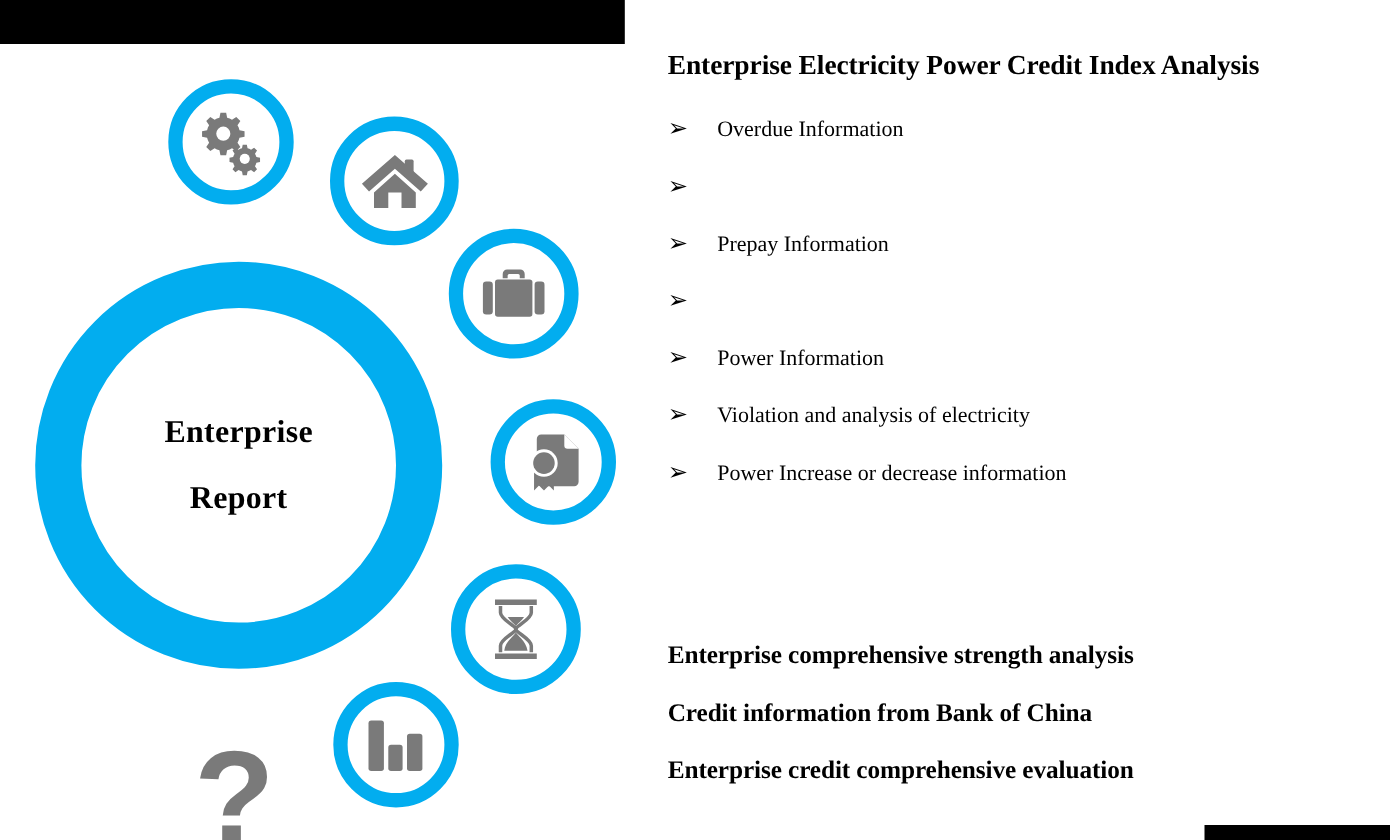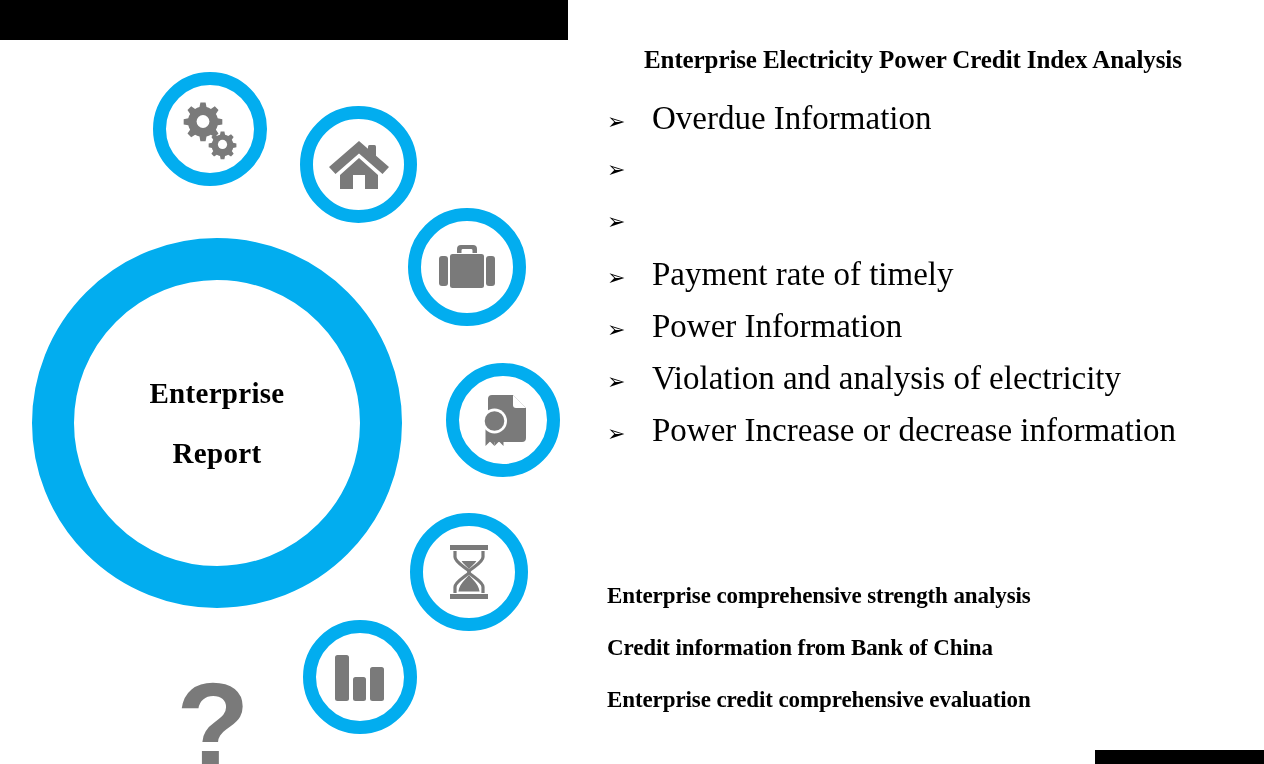--- a/index.html
+++ b/index.html
@@ -118,21 +118,20 @@
     height: 764px;
   }
   .panel-title {
     position: absolute;
     left: 3px;
     top: 46px;
     font-size: 25px;
     font-weight: bold;
     white-space: nowrap;
     letter-spacing: -0.1px;
-    margin-left: 37px;
   }
   .bullet-list {
     position: absolute;
     left: 0;
     top: 92px;
     width: 660px;
   }
   .bullet-row {
     display: flex;
     align-items: baseline;
@@ -142,21 +141,21 @@
     width: 48px;
     flex: 0 0 48px;
     padding-left: 3px;
     box-sizing: border-box;
     font-size: 22px;
     line-height: 52px;
     color: #000000;
     font-family: "DejaVu Sans", sans-serif;
   }
   .bullet-text {
-    font-size: 33px;
+    font-size: 20px;
     line-height: 52px;
     white-space: nowrap;
     font-family: Liberation Serif, serif;
   }
   .footer-lines {
     position: absolute;
     left: 3px;
     top: 570px;
     width: 660px;
   }
@@ -272,24 +271,24 @@
   <div class="bullet-list">
     <div class="bullet-row">
       <span class="bullet-arrow">➢</span>
       <span class="bullet-text">Overdue Information</span>
     </div>
     <div class="bullet-row">
       <span class="bullet-arrow">➢</span>
     </div>
     <div class="bullet-row">
       <span class="bullet-arrow">➢</span>
-    </div>
-    <div class="bullet-row">
-      <span class="bullet-arrow">➢</span>
-      <span class="bullet-text">Payment rate of timely</span>
+      <span class="bullet-text">Prepay Information</span>
+    </div>
+    <div class="bullet-row">
+      <span class="bullet-arrow">➢</span>
     </div>
     <div class="bullet-row">
       <span class="bullet-arrow">➢</span>
       <span class="bullet-text">Power Information</span>
     </div>
     <div class="bullet-row">
       <span class="bullet-arrow">➢</span>
       <span class="bullet-text">Violation and analysis of electricity</span>
     </div>
     <div class="bullet-row">

